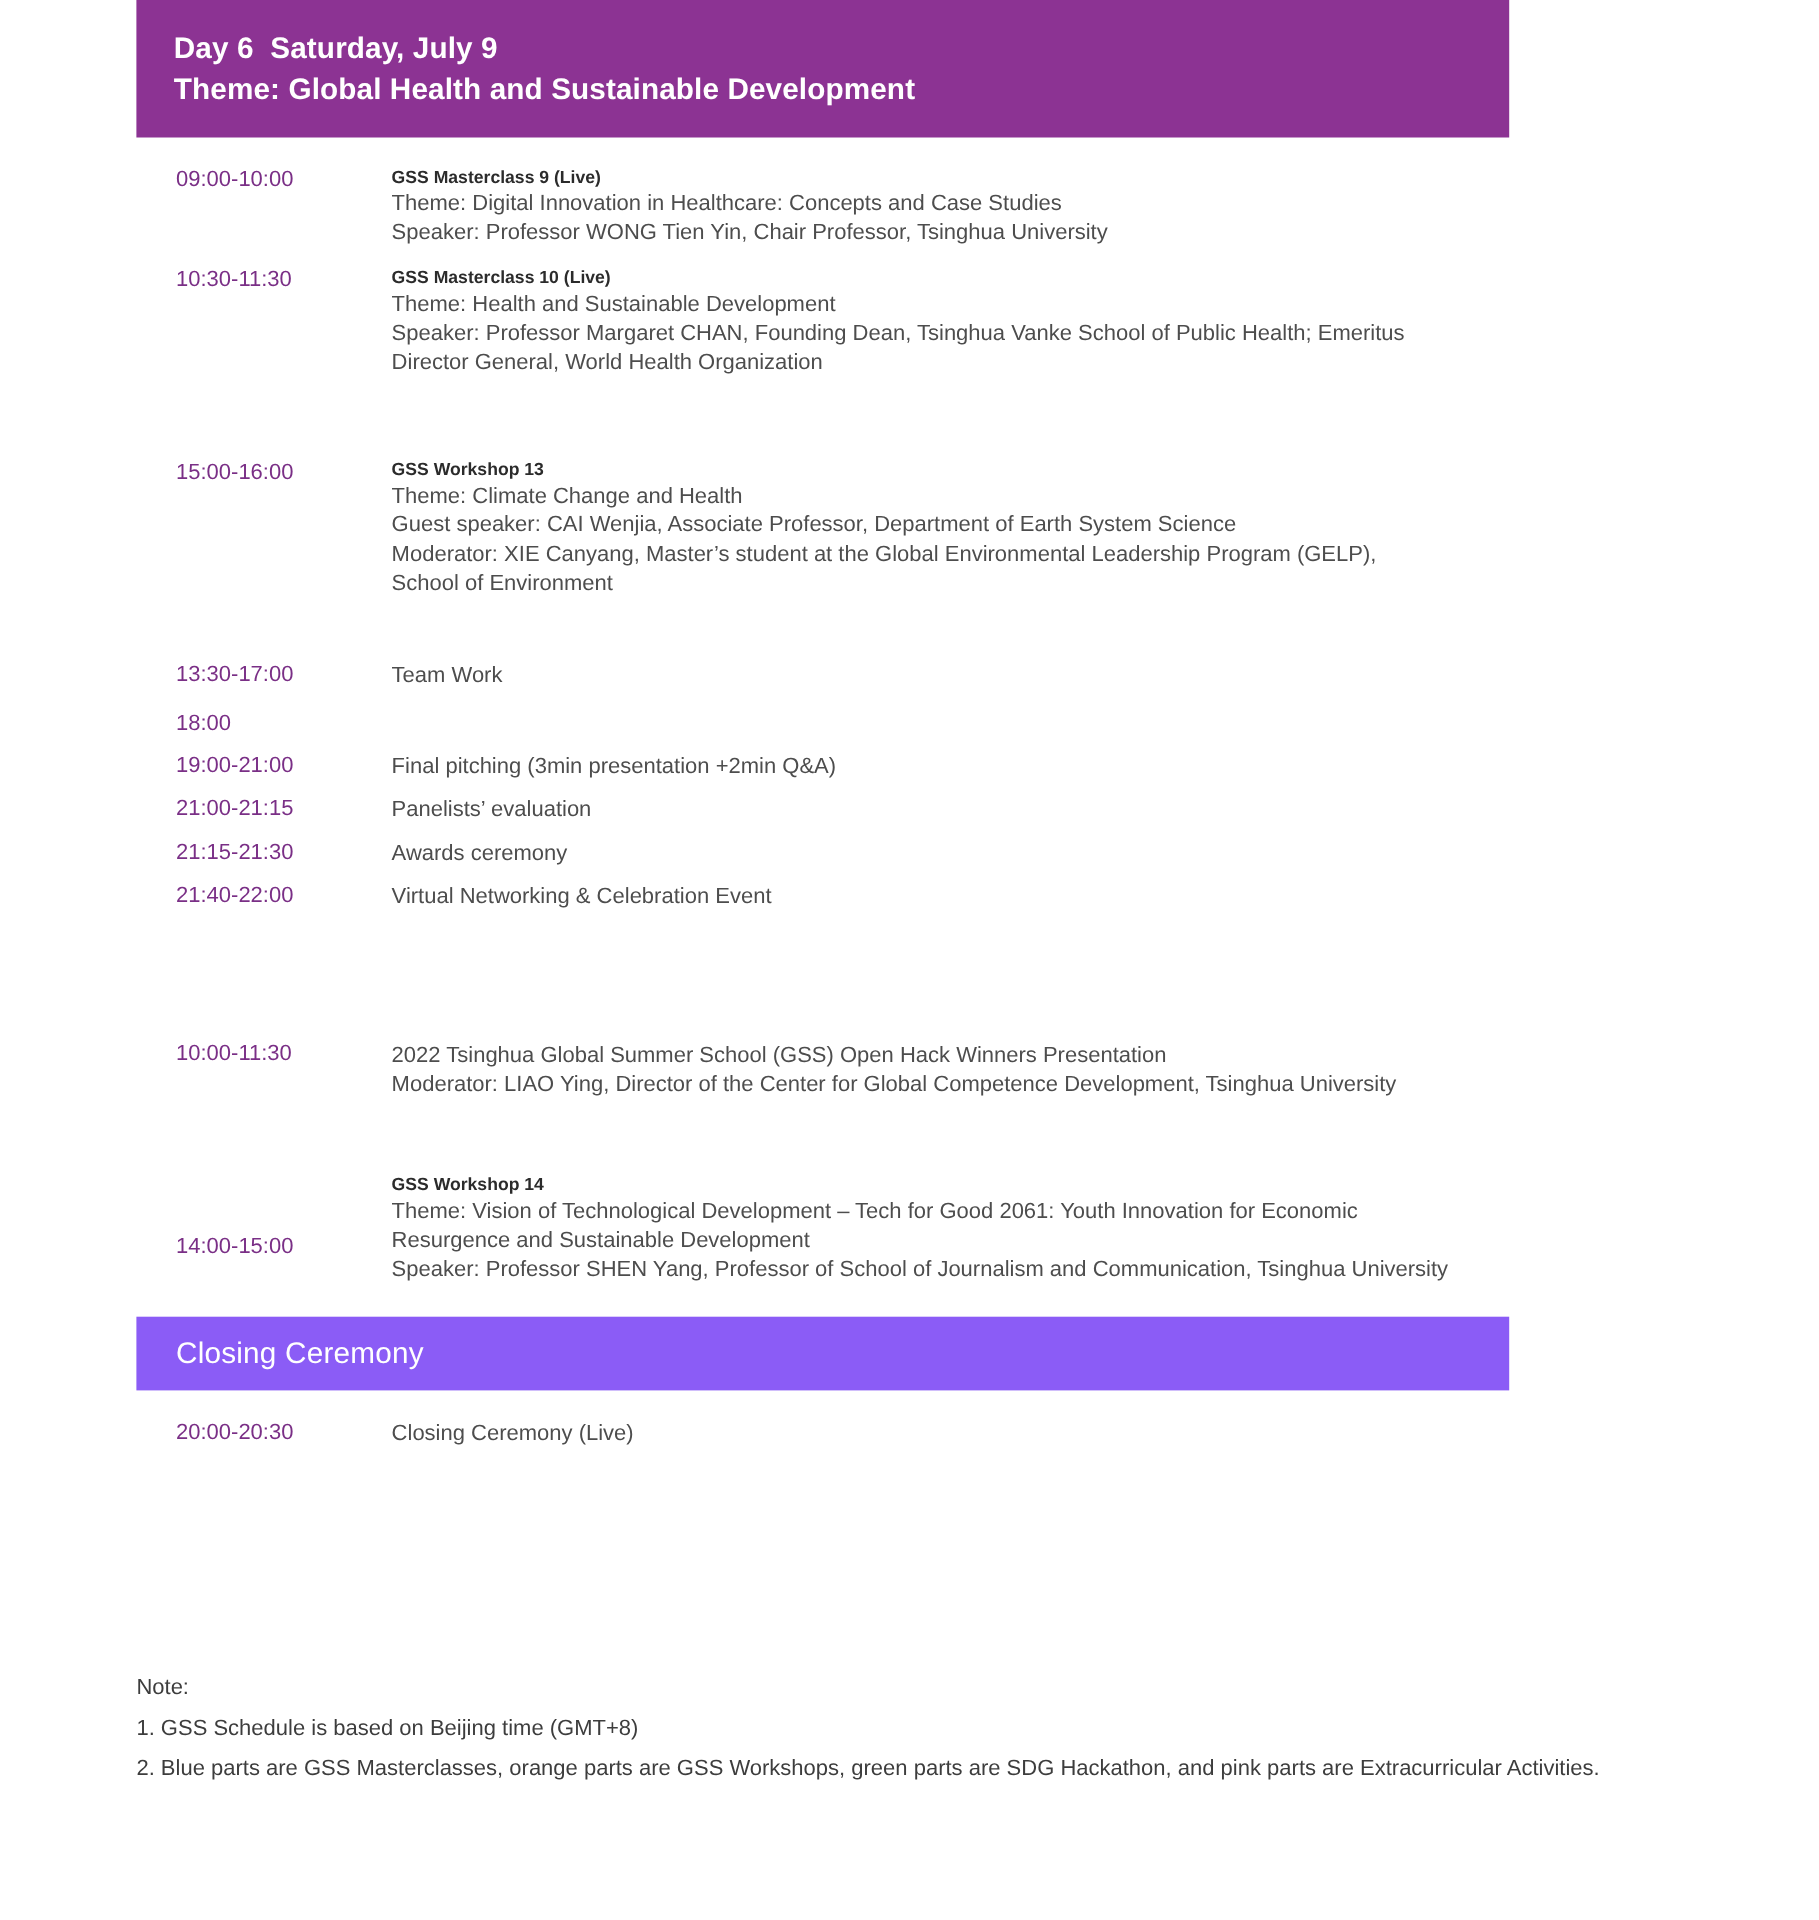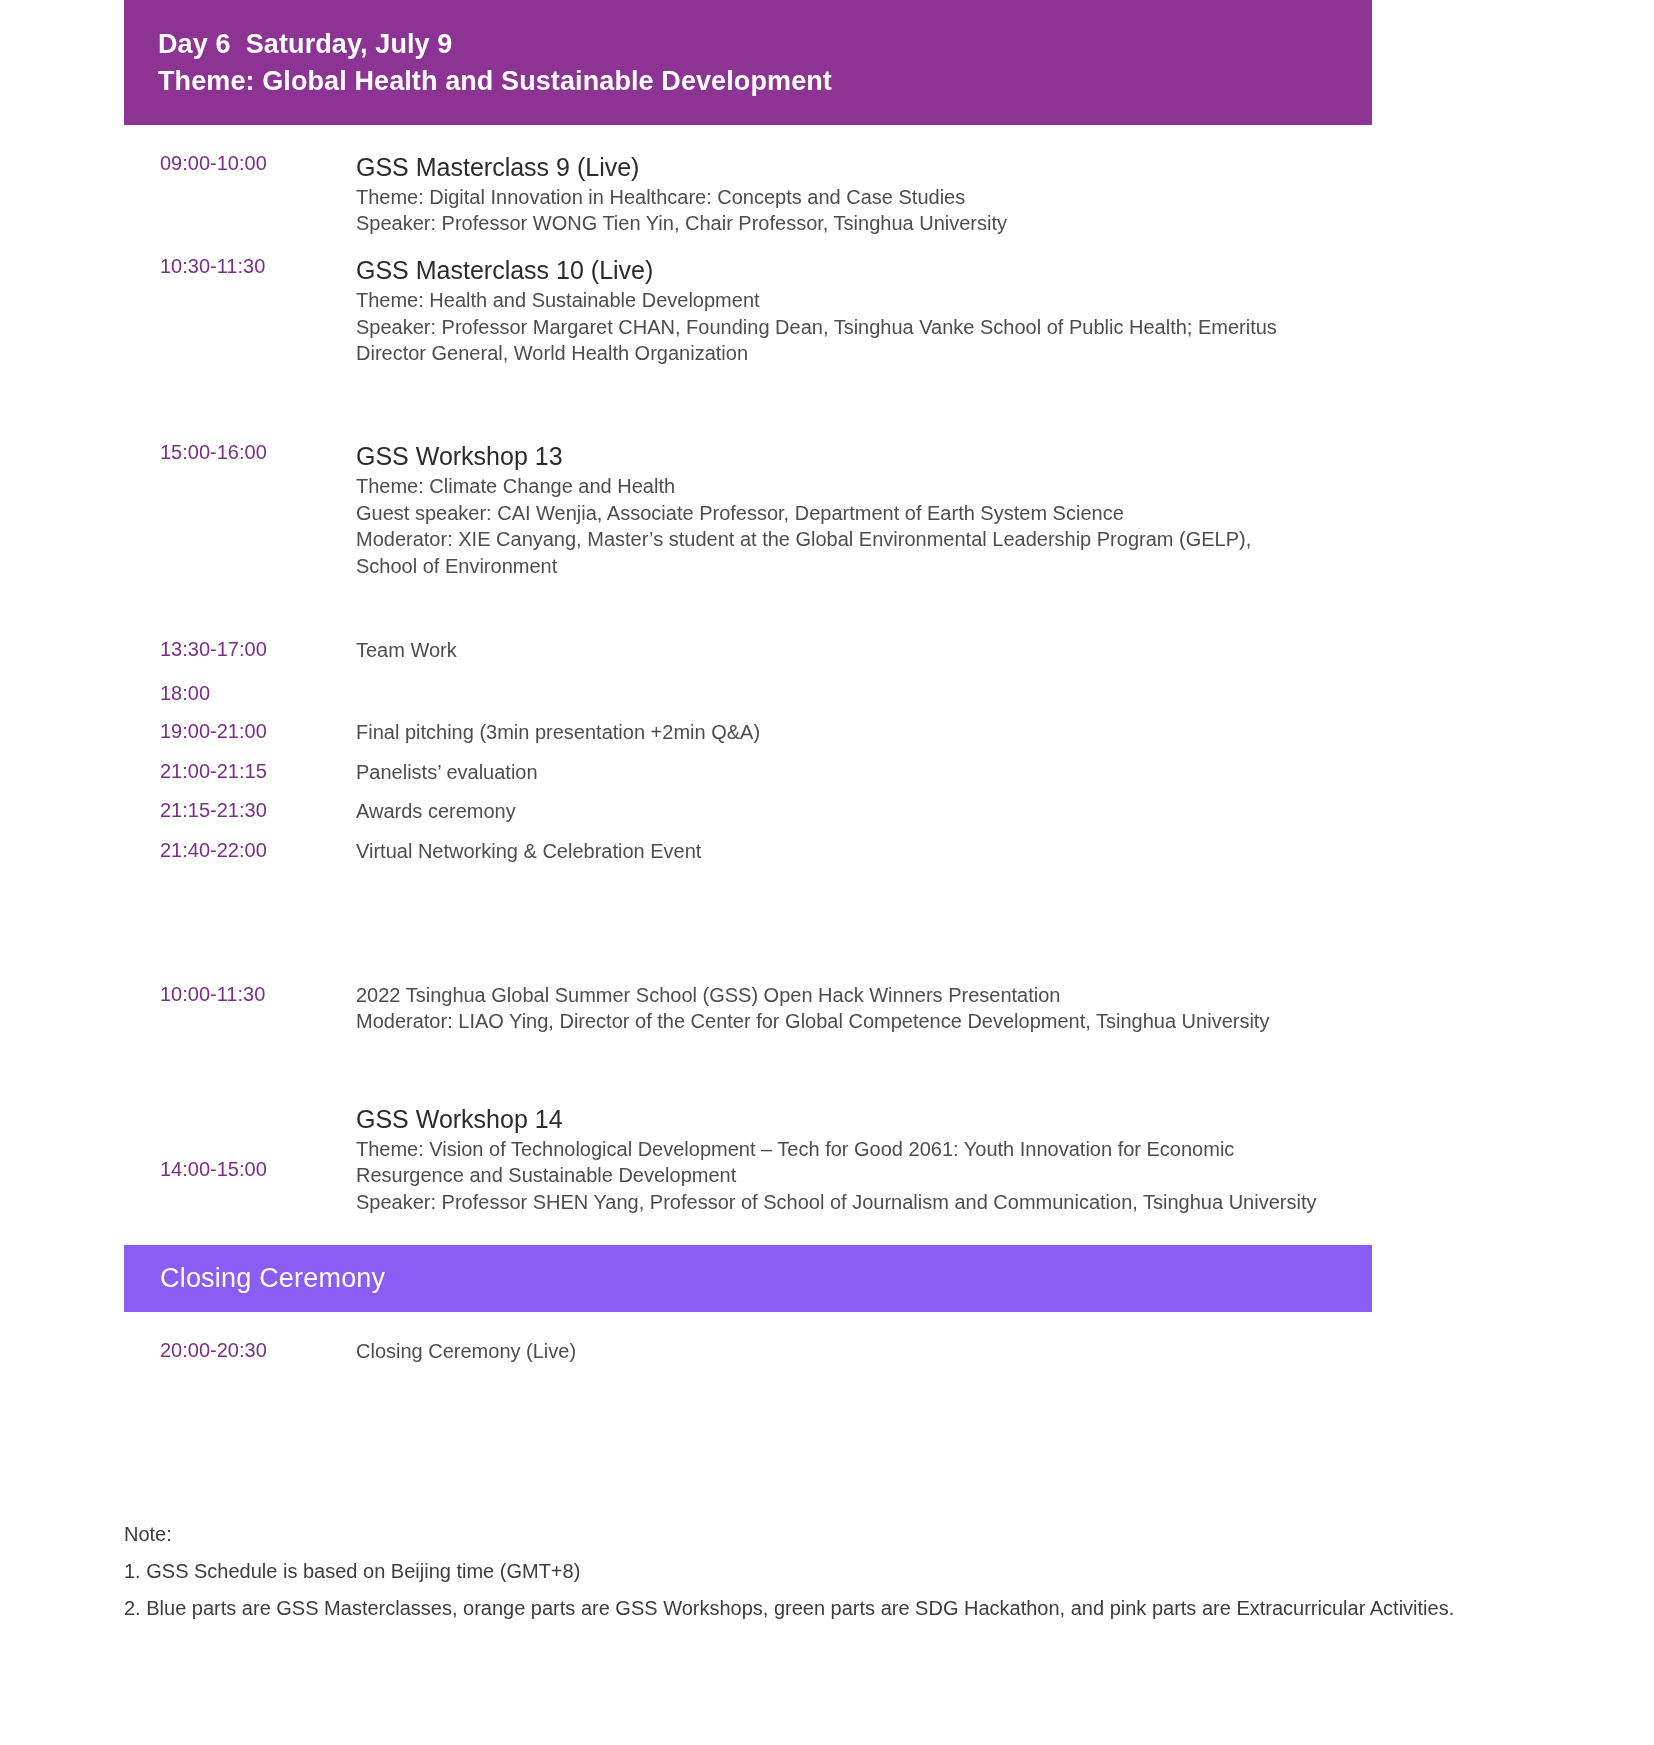--- a/index.html
+++ b/index.html
@@ -86,23 +86,23 @@
   .srow .c {
     flex: 1 1 auto;
     box-sizing: border-box;
     padding-right: 24px;
     padding-left: 38px;
     color: #4d4d4d;
     font-size: 20px;
     line-height: 1.32;
   }
   .srow .c .title {
-    font-weight: normal;
+    font-weight: bold;
     color: #2b2b2b;
-    font-size: 25px;
+    font-size: 16px;
   }
   .srow .c .ln { display: block; }
   .mc-row { margin-bottom: 18px; }
 
   
   .cc-banner {
     background: #8b5cf6;
     color: #ffffff;
     font-size: 27px;
     padding: 18px 34px 18px 36px;

